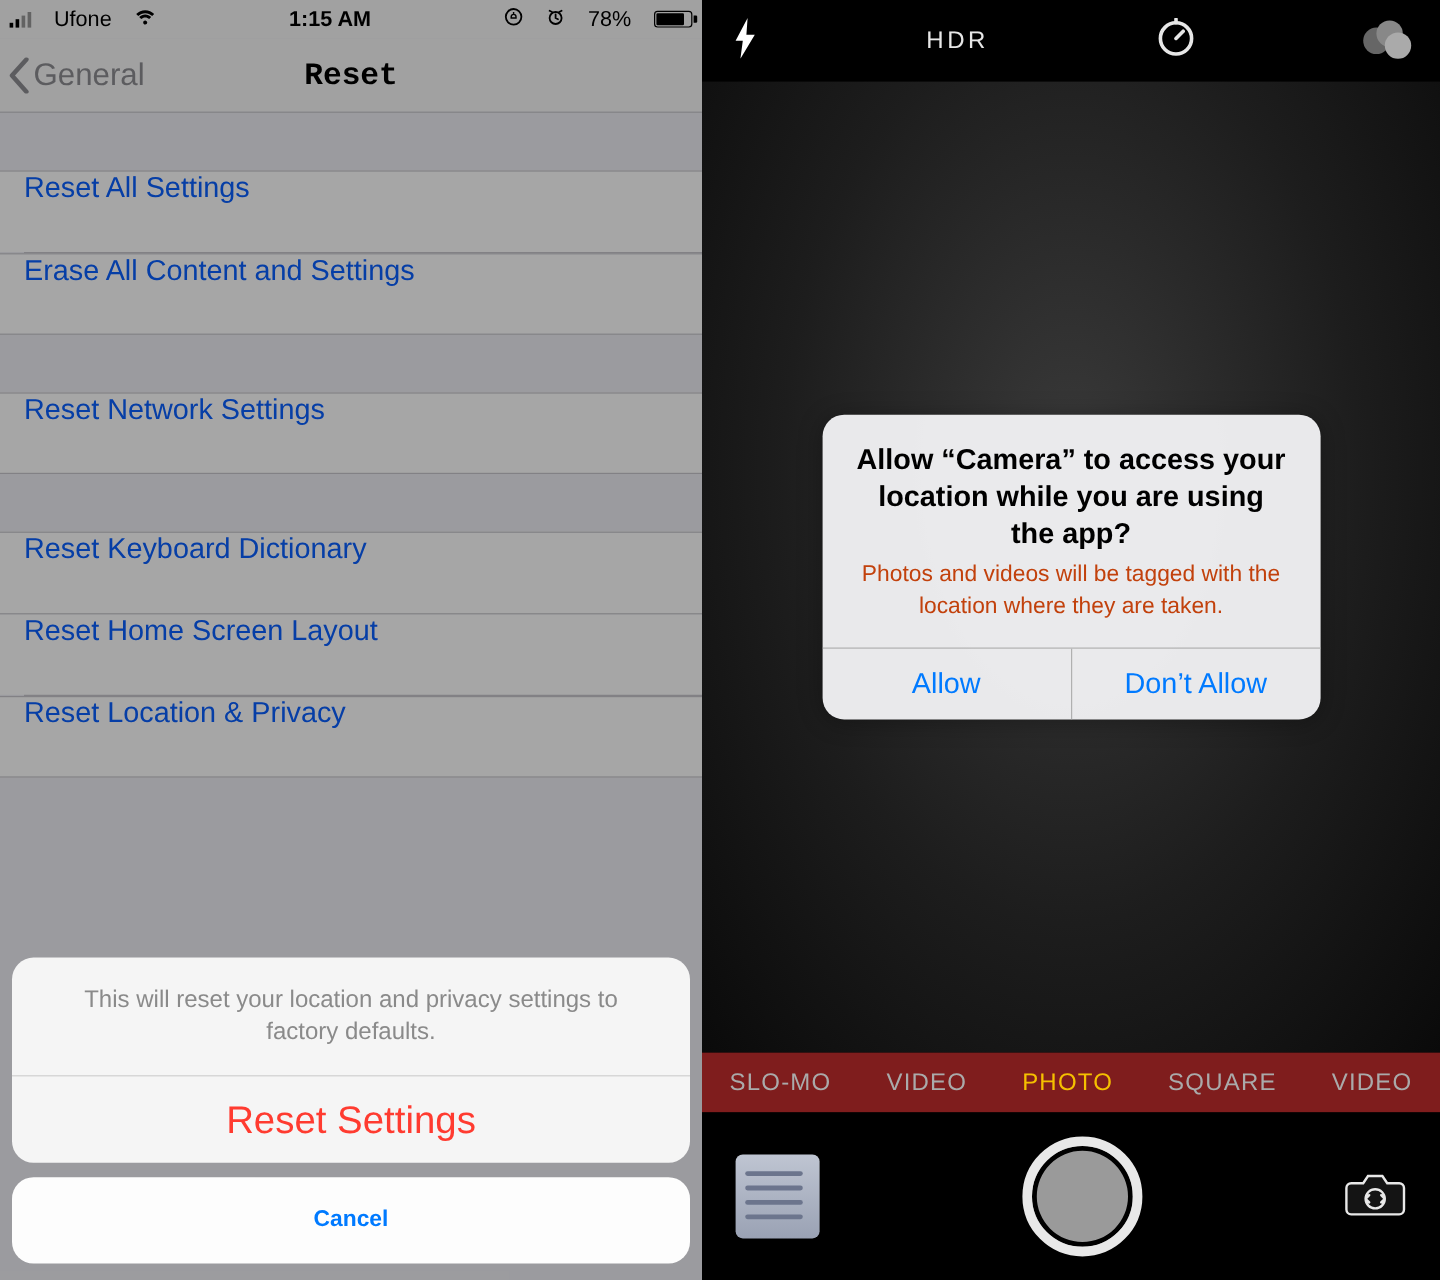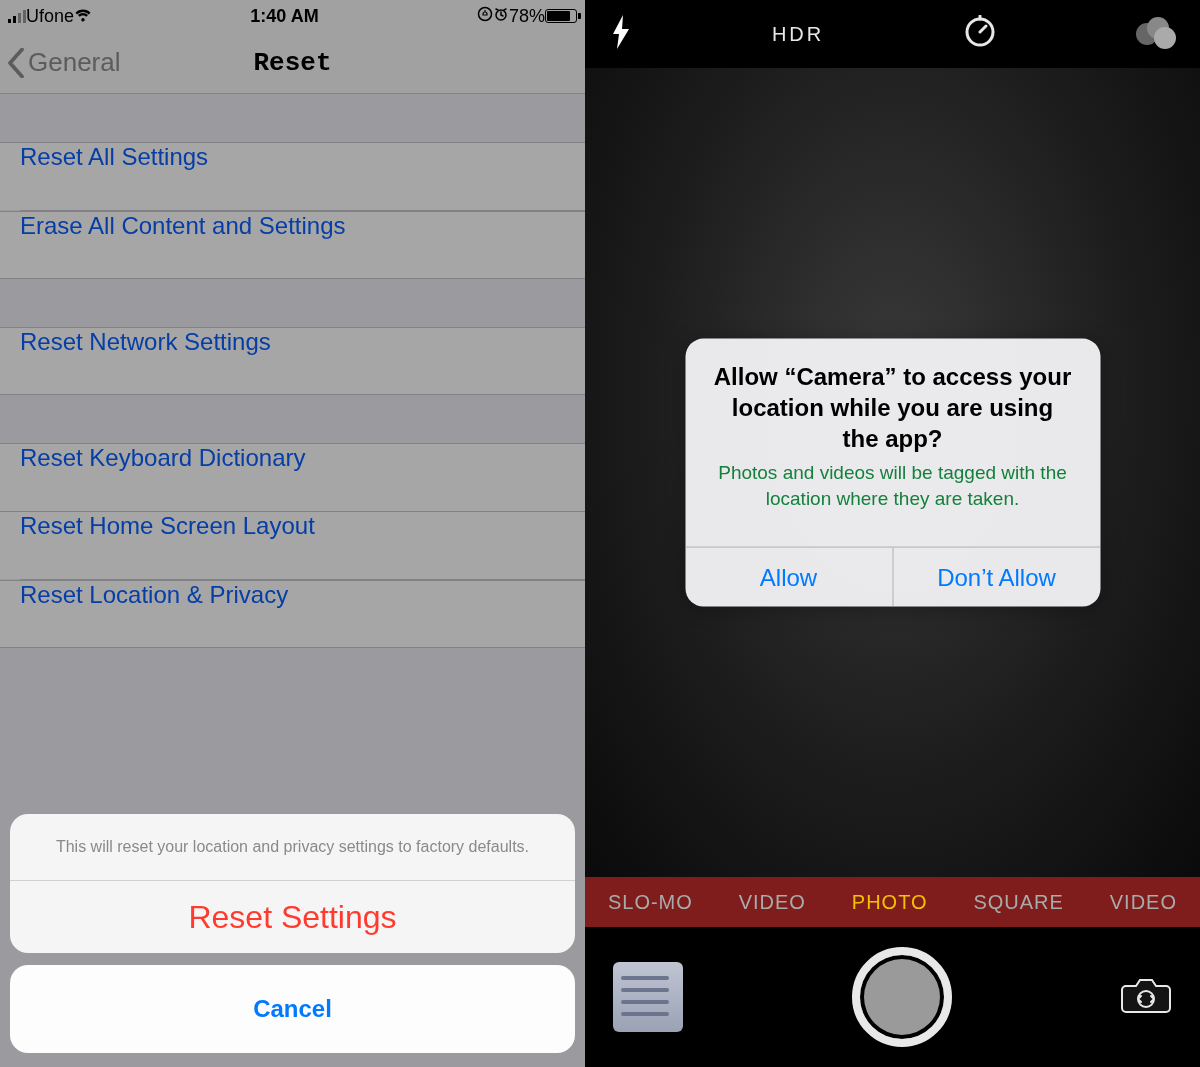--- a/index.html
+++ b/index.html
@@ -32,21 +32,21 @@
     height: 32px;
     display: flex;
     align-items: center;
     justify-content: space-between;
     padding: 0 8px;
     font-size: 18px;
     font-weight: 500;
     background: #f7f7f7;
     color: #000;
   }
-  .statusbar .sb-left, .statusbar .sb-right { display:flex; align-items:center; gap:0; }
+  .statusbar .sb-left, .statusbar .sb-right { display:flex; align-items:center; gap:19px; }
   .sig-bars { display:flex; align-items:flex-end; gap:2px; height:14px;}
   .sig-bars span { width:3px; background:#999; }
   .sig-bars span.on { background:#000; }
   .sig-bars span:nth-child(1){height:4px;}
   .sig-bars span:nth-child(2){height:7px;}
   .sig-bars span:nth-child(3){height:10px;}
   .sig-bars span:nth-child(4){height:13px;}
   .wifi-ic { font-size:15px; }
   .lock-ic, .alarm-ic { font-size:16px; }
   .battery {
@@ -100,41 +100,41 @@
   .as-card {
     background:rgba(248,248,248,0.97);
     border-radius:18px;
     overflow:hidden;
     margin-bottom:12px;
   }
   .as-msg {
     padding:22px 30px;
     text-align:center;
     color:#8a8a8a;
-    font-size:16px;
+    font-size:20px;
     line-height:1.35;
     border-bottom:0.5px solid #d0d0d0;
   }
   .as-btn {
     height:72px;
     display:flex;
     align-items:center;
     justify-content:center;
     font-size:32px;
   }
   .as-btn.destructive { color:#ff3b30; }
   .as-cancel {
     background:rgba(255,255,255,0.98);
     border-radius:18px;
-    height:88px;
+    height:72px;
     display:flex;
     align-items:center;
     justify-content:center;
     color:#007aff;
-    font-size:24px;
+    font-size:19px;
     font-weight:600;
   }
 
   
   .right-phone {
     width:615px;
     height:1067px;
     background:#000;
     position:relative;
     display:flex;
@@ -214,23 +214,23 @@
     color:#000;
     box-shadow:0 2px 20px rgba(0,0,0,0.3);
   }
   .alert .a-title {
     font-size:24px; font-weight:600;
     padding:22px 26px 6px;
     line-height:1.3;
   }
   .alert .a-msg {
     font-size:19px;
-    padding:0 24px 36px;
+    padding:0 24px 22px;
     line-height:1.35;
-    color:#15803d;
+    color:#c2410c;
   }
   .alert .a-buttons {
     display:flex;
     border-top:0.5px solid #b0b0b0;
     height:60px;
   }
   .alert .a-btn{
     flex:1;
     display:flex; align-items:center; justify-content:center;
     color:#007aff; font-size:24px;
@@ -252,21 +252,21 @@
           <span></span>
           <span></span>
       </span>
       <span>Ufone</span>
       <span class="wifi-ic">
         <svg width="18" height="14" viewBox="0 0 18 14">
             <path d="M9 13.5c.9 0 1.7-.8 1.7-1.7S9.9 10 9 10s-1.7.8-1.7 1.7.8 1.8 1.7 1.8zM3.2 6.4C4.7 4.9 6.8 4 9 4s4.3.9 5.8 2.4l1.7-1.7C14.5 2.6 11.9 1.5 9 1.5S3.5 2.6 1.5 4.7l1.7 1.7zm2.5 2.4C6.6 8 7.7 7.5 9 7.5s2.4.5 3.3 1.3l1.7-1.7C12.7 5.8 10.9 5 9 5s-3.7.8-5 2.1l1.7 1.7z" fill="#000"></path>
           </svg>
       </span>
     </div>
-    <div class="sb-center" style="font-weight:600;">1:40 AM</div>
+    <div class="sb-center" style="font-weight:600;">1:15 AM</div>
     <div class="sb-right">
       <span class="lock-ic">
         <svg width="16" height="16" viewBox="0 0 16 16">
             <circle cx="8" cy="8" r="6.5" fill="none" stroke="#000" stroke-width="1.5"></circle>
             <path d="M8 4v1.5M6 8a2 2 0 014 0v1H6V8z" stroke="#000" stroke-width="1.2" fill="none"></path>
           </svg>
       </span>
       <span class="alarm-ic">
         <svg width="16" height="16" viewBox="0 0 16 16">
             <circle cx="8" cy="9" r="5" fill="none" stroke="#000" stroke-width="1.5"></circle>

